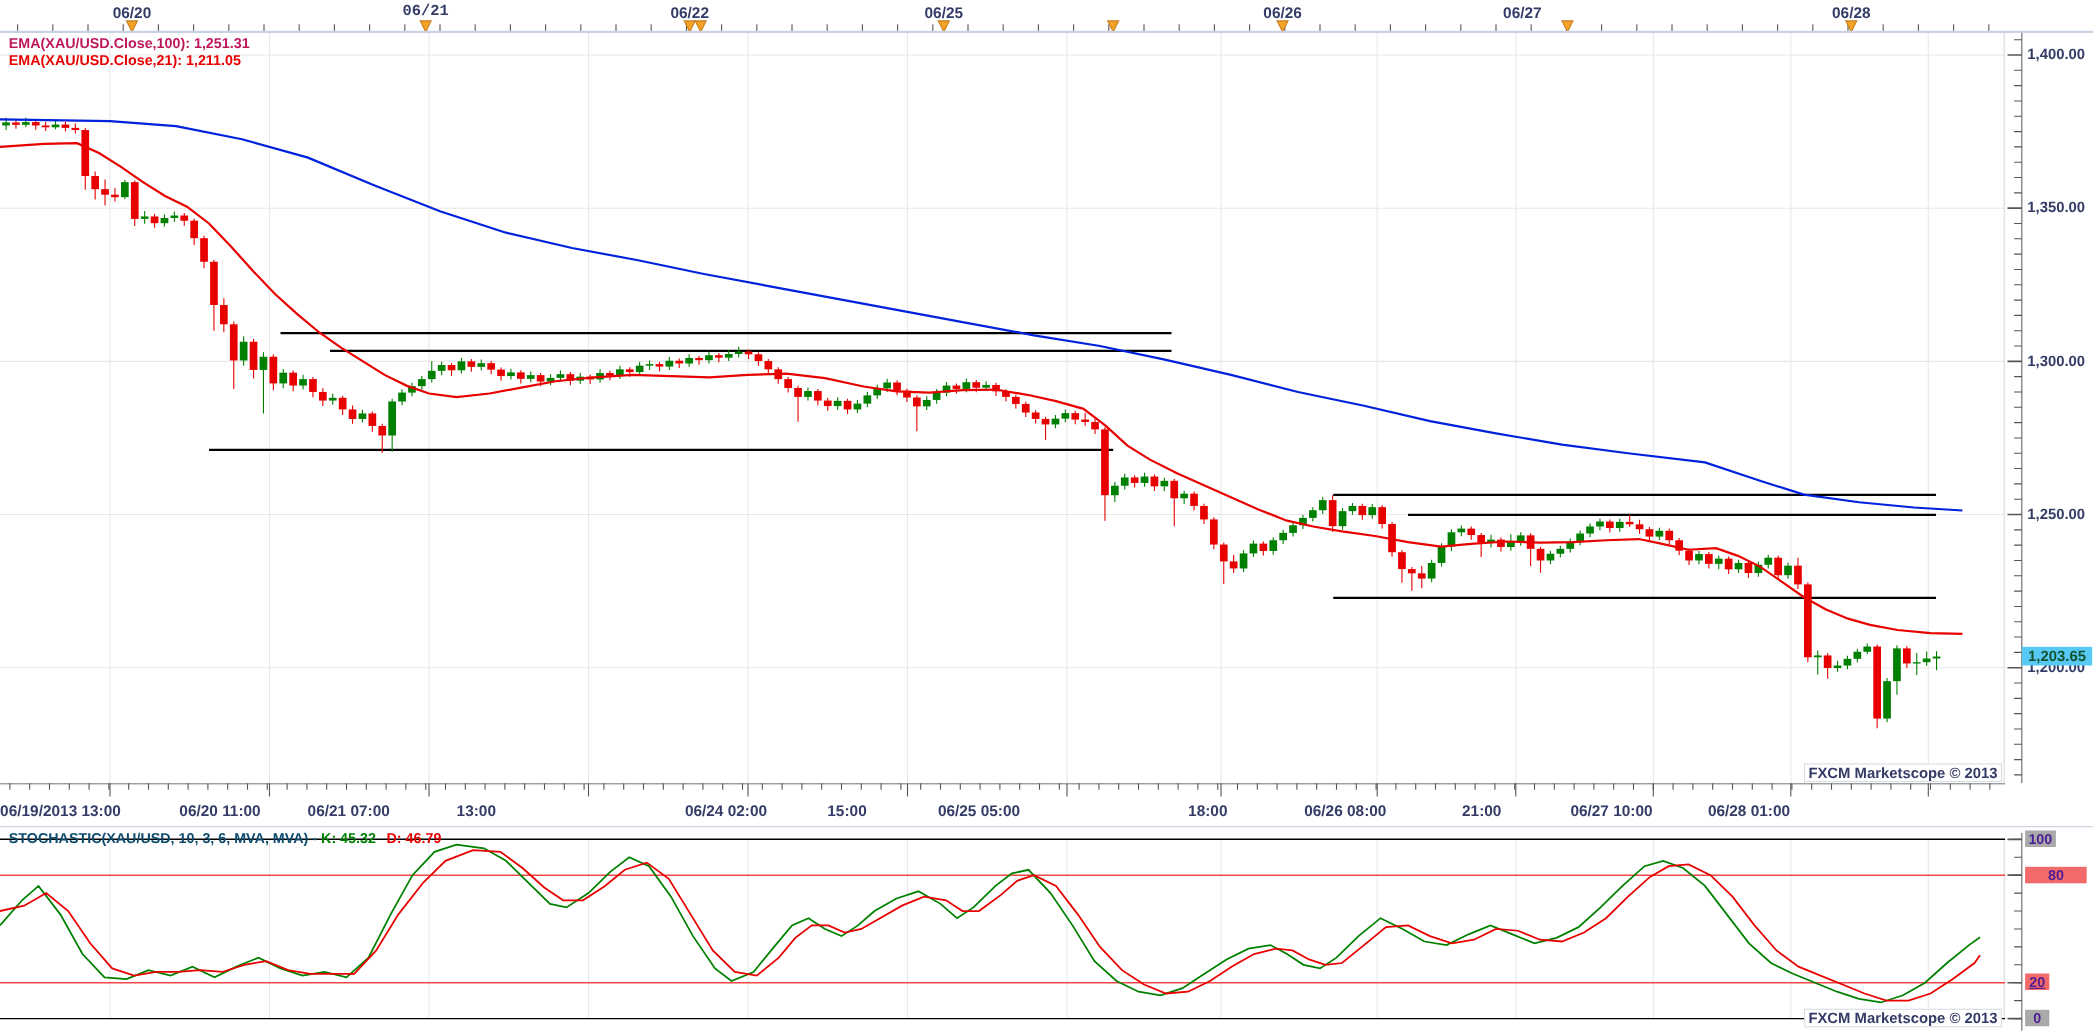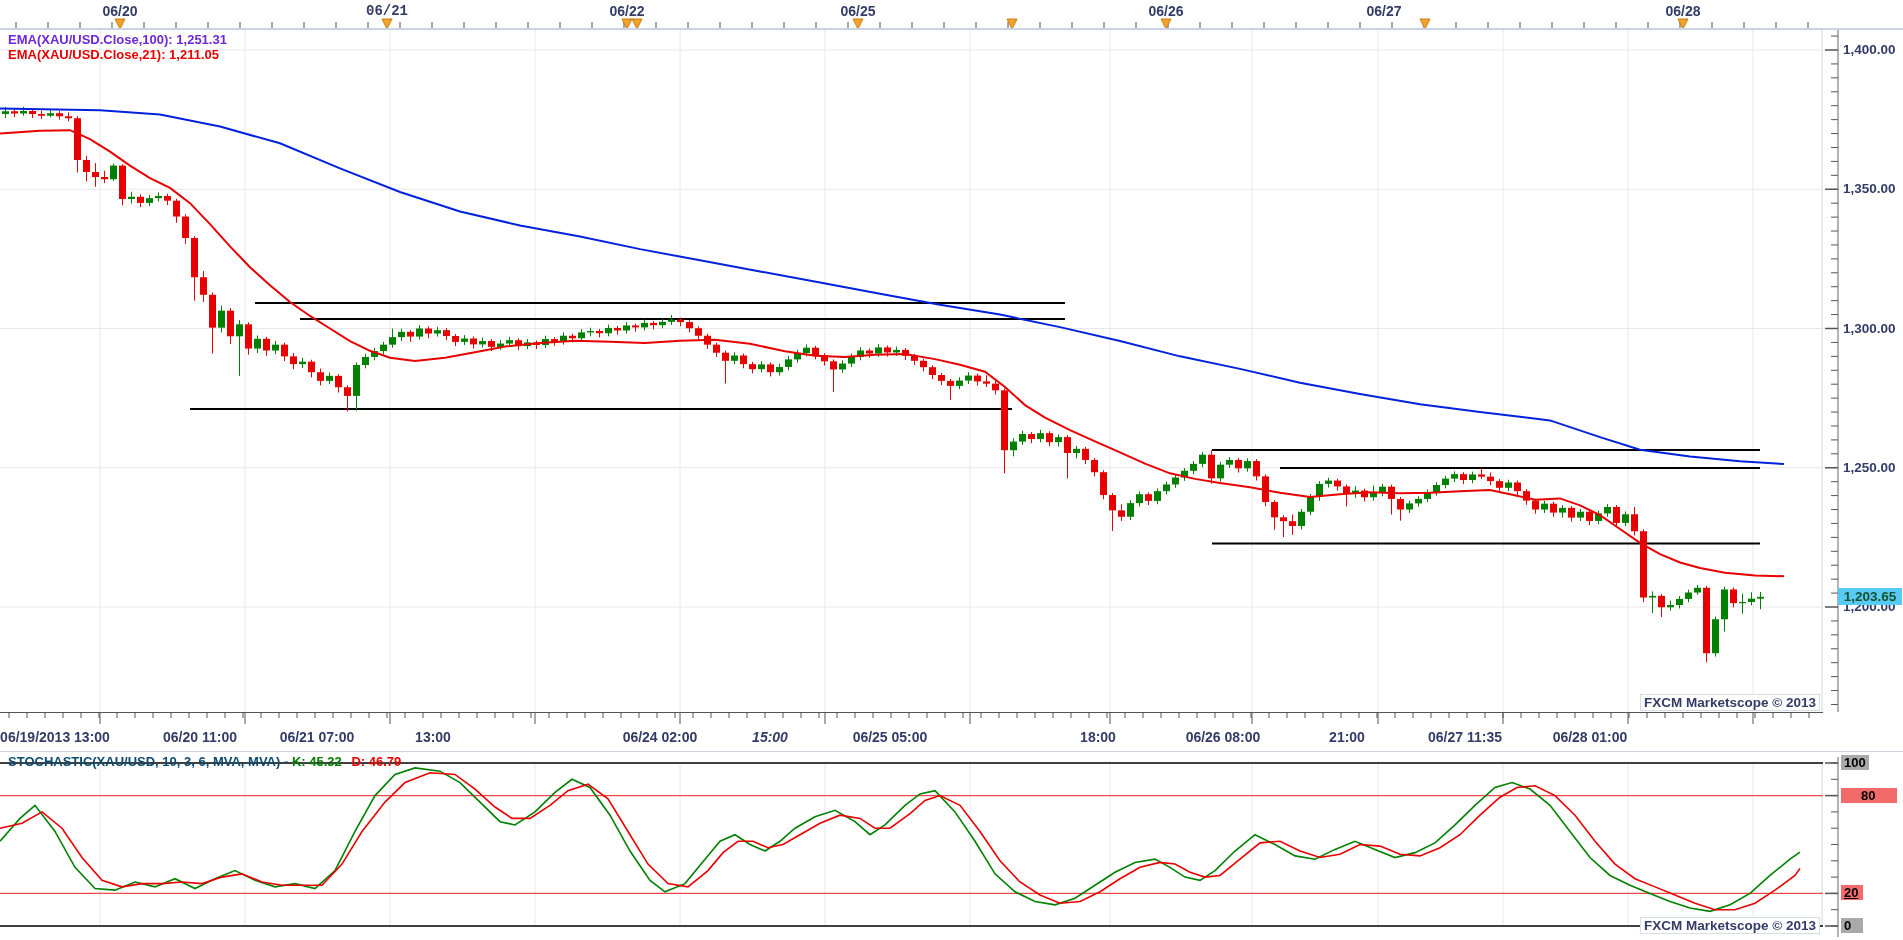--- a/index.html
+++ b/index.html
@@ -1,20 +1,20 @@
 <!DOCTYPE html>
 <html><head>
 <meta charset="utf-8">
 <style>
   html,body{margin:0;padding:0;background:#ffffff;}
   body{width:1903px;height:940px;position:relative;overflow:hidden;
        font-family:"Liberation Sans",sans-serif;}
   .axlabel{position:absolute;font:bold 14px "Liberation Sans",sans-serif;color:#333b66;white-space:nowrap;}
   .prlabel{position:absolute;font:bold 13.5px "Liberation Sans",sans-serif;color:#333b66;white-space:nowrap;}
-  .lvlabel{position:absolute;font:bold 13px "Liberation Sans",sans-serif;color:#000000;}
+  .lvlabel{position:absolute;font:bold 13px "Liberation Sans",sans-serif;color:#4c1d95;text-align:center;}
   .legend-row{position:absolute;font:bold 13px "Liberation Sans",sans-serif;white-space:nowrap;}
   .watermark{position:absolute;font:bold 13.5px "Liberation Sans",sans-serif;color:#333b66;
              background:#ffffff;border:1px solid #d8dce4;padding:0 3px;white-space:nowrap;z-index:5;}
   .sep{position:absolute;left:0;width:1903px;background:#c9d3e2;}
   #current-price{position:absolute;left:1838px;width:64px;height:17px;background:#57c9f5;
                  font:bold 13.5px "Liberation Sans",sans-serif;color:#14532d;text-align:center;line-height:17px;z-index:4;}
   svg{position:absolute;display:block;}
 </style>
 </head>
 <body>
@@ -507,21 +507,21 @@
     <line x1="1742.5" x2="1742.5" y1="563.6320000000002" y2="583.6840000000003" stroke="#008000" stroke-width="1"></line>
     <rect x="1739" y="571.9870000000002" width="7" height="1.2" fill="#008000"></rect>
     <line x1="1751.5" x2="1751.5" y1="562.2395000000001" y2="575.3290000000003" stroke="#008000" stroke-width="1"></line>
     <rect x="1748" y="568.645" width="7" height="3.342000000000212" fill="#008000"></rect>
     <line x1="1760.5" x2="1760.5" y1="561.9609999999998" y2="579.228" stroke="#008000" stroke-width="1"></line>
     <rect x="1757" y="566.8347499999998" width="7" height="1.8102500000002237" fill="#008000"></rect>
     <polyline points="0,78.485 100,80.15599999999975 160,84.61200000000014 220,96.5875 280,113.2975 340,138.3625 400,162.035 460,181.53 520,195.455 580,206.595 640,219.1275 700,230.2675 760,241.4075 820,252.5475 880,263.6875 940,274.8275 1000,284.575 1060,297.1075 1120,311.0325 1180,326.35 1240,338.8825 1300,352.8075 1360,363.9475 1420,374.2520000000001 1480,382.05 1550,390.40500000000003 1600,407.115 1640,419.64750000000004 1690,426.61 1740,431.34450000000015 1784,434.1016500000002" fill="none" stroke="#0022dd" stroke-width="2"></polyline>
     <polyline points="0,103.55000000000001 40,100.765 70,100.20799999999987 90,109.12 110,121.6525 130,135.5775 150,148.11 170,157.85750000000002 190,173.175 210,194.0625 230,216.3425 250,237.23000000000002 270,255.3325 290,272.0425 310,285.96750000000003 330,298.5 350,311.0325 370,320.78000000000003 390,327.7425 415,331.08450000000016 445,327.7425 475,322.1725 505,316.6025 540,312.98200000000014 575,310.75400000000025 610,311.8679999999999 645,312.98200000000014 680,310.75400000000025 715,309.64 750,313.8175 785,321.33700000000016 815,325.7929999999999 845,326.90700000000015 875,324.67900000000026 905,324.1220000000001 935,329.135 960,334.70500000000004 985,341.6675 1005,356.985 1025,375.08750000000003 1045,387.62 1070,400.15250000000003 1095,411.2925 1120,422.4325 1145,433.57250000000005 1170,443.32000000000005 1195,448.89000000000004 1220,453.0675 1250,457.245 1280,462.815 1310,466.9925 1340,464.20750000000004 1370,462.25799999999987 1400,463.3720000000001 1430,462.815 1460,461.1440000000003 1490,460.03000000000003 1510,464.20750000000004 1535,469.77750000000003 1560,468.38500000000005 1580,475.3475 1600,485.095 1620,499.02000000000004 1640,512.945 1660,524.085 1680,532.44 1700,538.01 1725,542.7445000000001 1755,545.5295000000001 1784,546.2257500000002" fill="none" stroke="#e80000" stroke-width="2"></polyline>
   </svg>
 
-<div class="legend-row" id="legend-ema100" style="left:8px;top:32px;color:#6d28d9;z-index:3;">EMA(XAU/USD.Close,100): 1,251.31</div>
+<div class="legend-row" id="legend-ema100" style="left:8px;top:32px;color:#be185d;z-index:3;">EMA(XAU/USD.Close,100): 1,251.31</div>
 <div class="legend-row" id="legend-ema21" style="left:8px;top:47px;color:#e80000;z-index:3;">EMA(XAU/USD.Close,21): 1,211.05</div>
 
 <div id="price-axis" style="position:absolute;left:1823px;top:30px;width:80px;height:682px;">
   <svg id="price-axis-svg" width="80" height="682" style="left:0;top:0;">
       <line x1="15" x2="15" y1="0" y2="682" stroke="#666"></line>
       <line x1="8" x2="15" y1="674.475" y2="674.475" stroke="#555" stroke-width="1"></line>
       <line x1="8" x2="15" y1="660.5500000000001" y2="660.5500000000001" stroke="#555" stroke-width="1"></line>
       <line x1="8" x2="15" y1="646.625" y2="646.625" stroke="#555" stroke-width="1"></line>
       <line x1="8" x2="15" y1="632.7" y2="632.7" stroke="#555" stroke-width="1"></line>
       <line x1="8" x2="15" y1="618.775" y2="618.775" stroke="#555" stroke-width="1"></line>
@@ -760,23 +760,23 @@
 <div class="prlabel" style="left: 1843px; top: 42px;">1,400.00</div>
 <div class="prlabel" style="left: 1843px; top: 181.25px;">1,350.00</div>
 <div class="prlabel" style="left: 1843px; top: 320.5px;">1,300.00</div>
 <div class="prlabel" style="left: 1843px; top: 459.75px;">1,250.00</div>
 <div class="prlabel" style="left: 1843px; top: 599px;">1,200.00</div>
 <div class="axlabel" style="left: -15px; top: 729px; width: 140px; text-align: center;">06/19/2013 13:00</div>
 <div class="axlabel" style="left: 130px; top: 729px; width: 140px; text-align: center;">06/20 11:00</div>
 <div class="axlabel" style="left: 247px; top: 729px; width: 140px; text-align: center;">06/21 07:00</div>
 <div class="axlabel" style="left: 363px; top: 729px; width: 140px; text-align: center;">13:00</div>
 <div class="axlabel" style="left: 590px; top: 729px; width: 140px; text-align: center;">06/24 02:00</div>
-<div class="axlabel" style="left: 700px; top: 729px; width: 140px; text-align: center; font-style: italic;">15:00</div>
+<div class="axlabel" style="left: 700px; top: 729px; width: 140px; text-align: center;">15:00</div>
 <div class="axlabel" style="left: 820px; top: 729px; width: 140px; text-align: center;">06/25 05:00</div>
 <div class="axlabel" style="left: 1028px; top: 729px; width: 140px; text-align: center;">18:00</div>
 <div class="axlabel" style="left: 1153px; top: 729px; width: 140px; text-align: center;">06/26 08:00</div>
 <div class="axlabel" style="left: 1277px; top: 729px; width: 140px; text-align: center;">21:00</div>
-<div class="axlabel" style="left: 1395px; top: 729px; width: 140px; text-align: center;">06/27 11:35</div>
+<div class="axlabel" style="left: 1395px; top: 729px; width: 140px; text-align: center;">06/27 10:00</div>
 <div class="axlabel" style="left: 1520px; top: 729px; width: 140px; text-align: center;">06/28 01:00</div>
 <div class="lvlabel" style="left: 1841px; top: 755px; min-width: 16px; padding: 0px 3px; background: rgb(169, 169, 169);">100</div>
 <div class="lvlabel" style="left: 1841px; top: 787.6px; min-width: 16px; padding: 0px 20px; background: rgb(243, 106, 106);">80</div>
 <div class="lvlabel" style="left: 1841px; top: 885.4px; min-width: 16px; padding: 0px 3px; background: rgb(243, 106, 106); text-decoration: underline;">20</div>
 <div class="lvlabel" style="left: 1841px; top: 918px; min-width: 16px; padding: 0px 3px; background: rgb(169, 169, 169);">0</div>
 
 </body></html>

